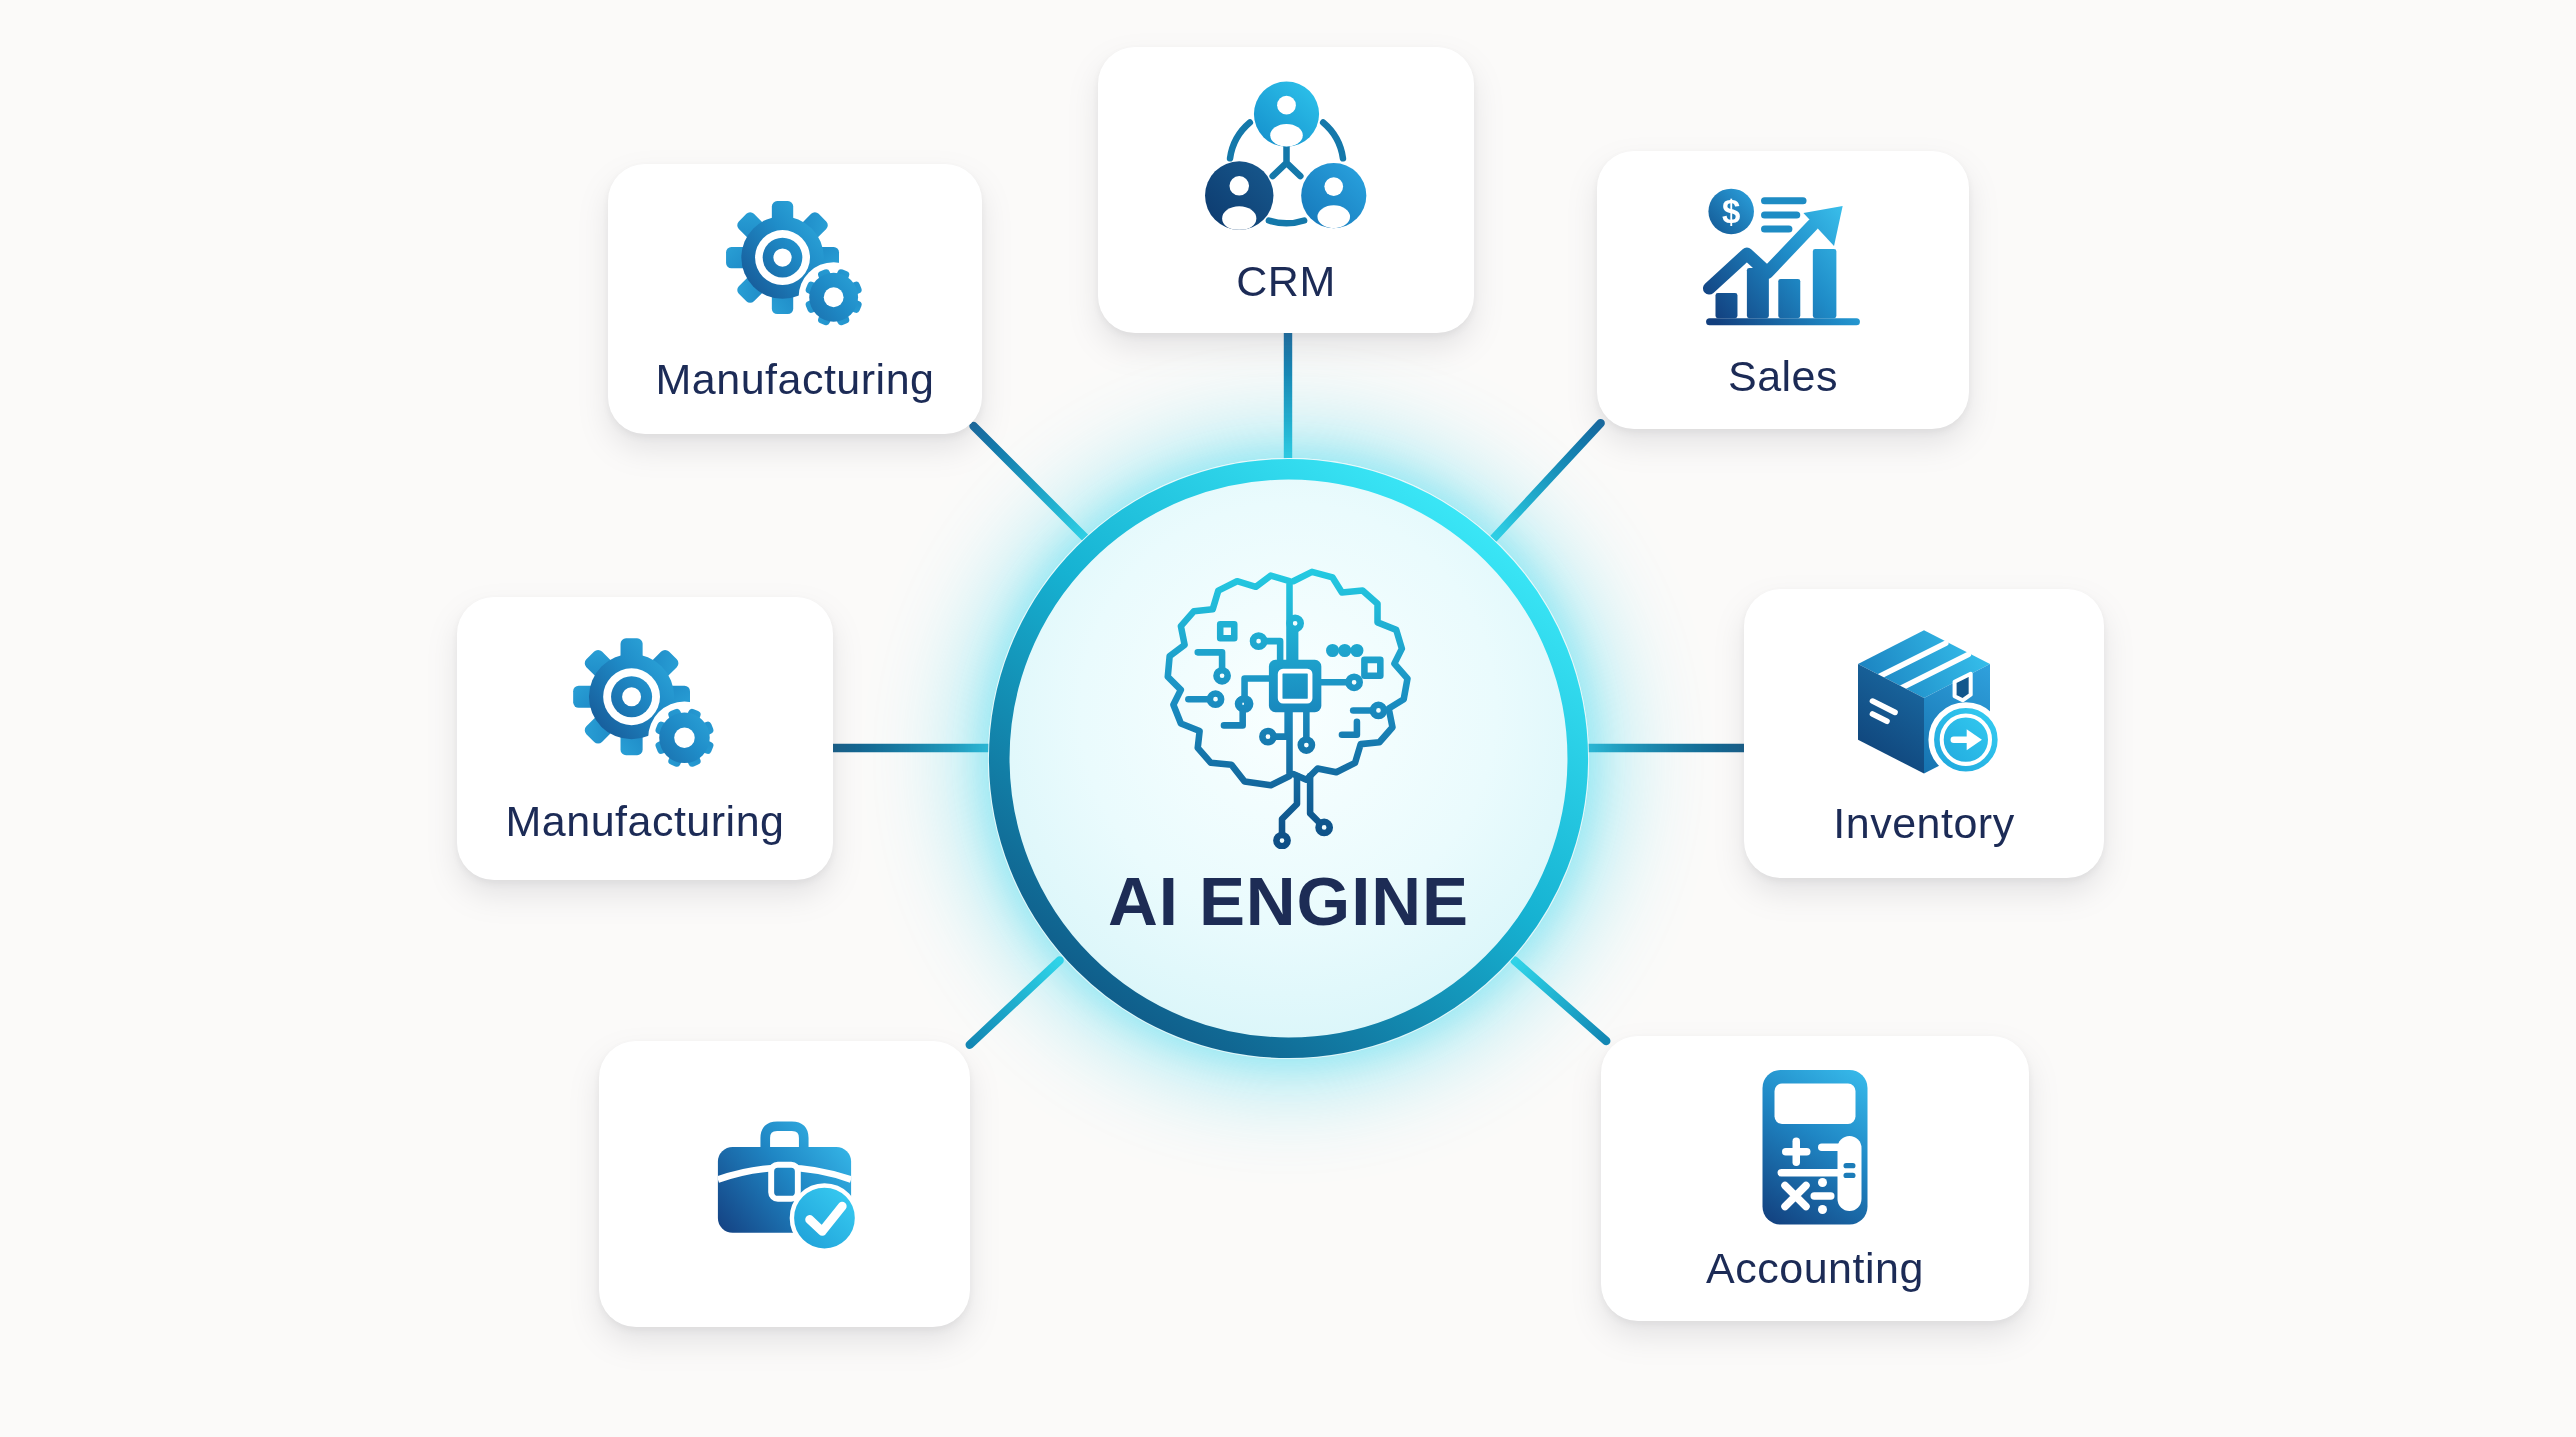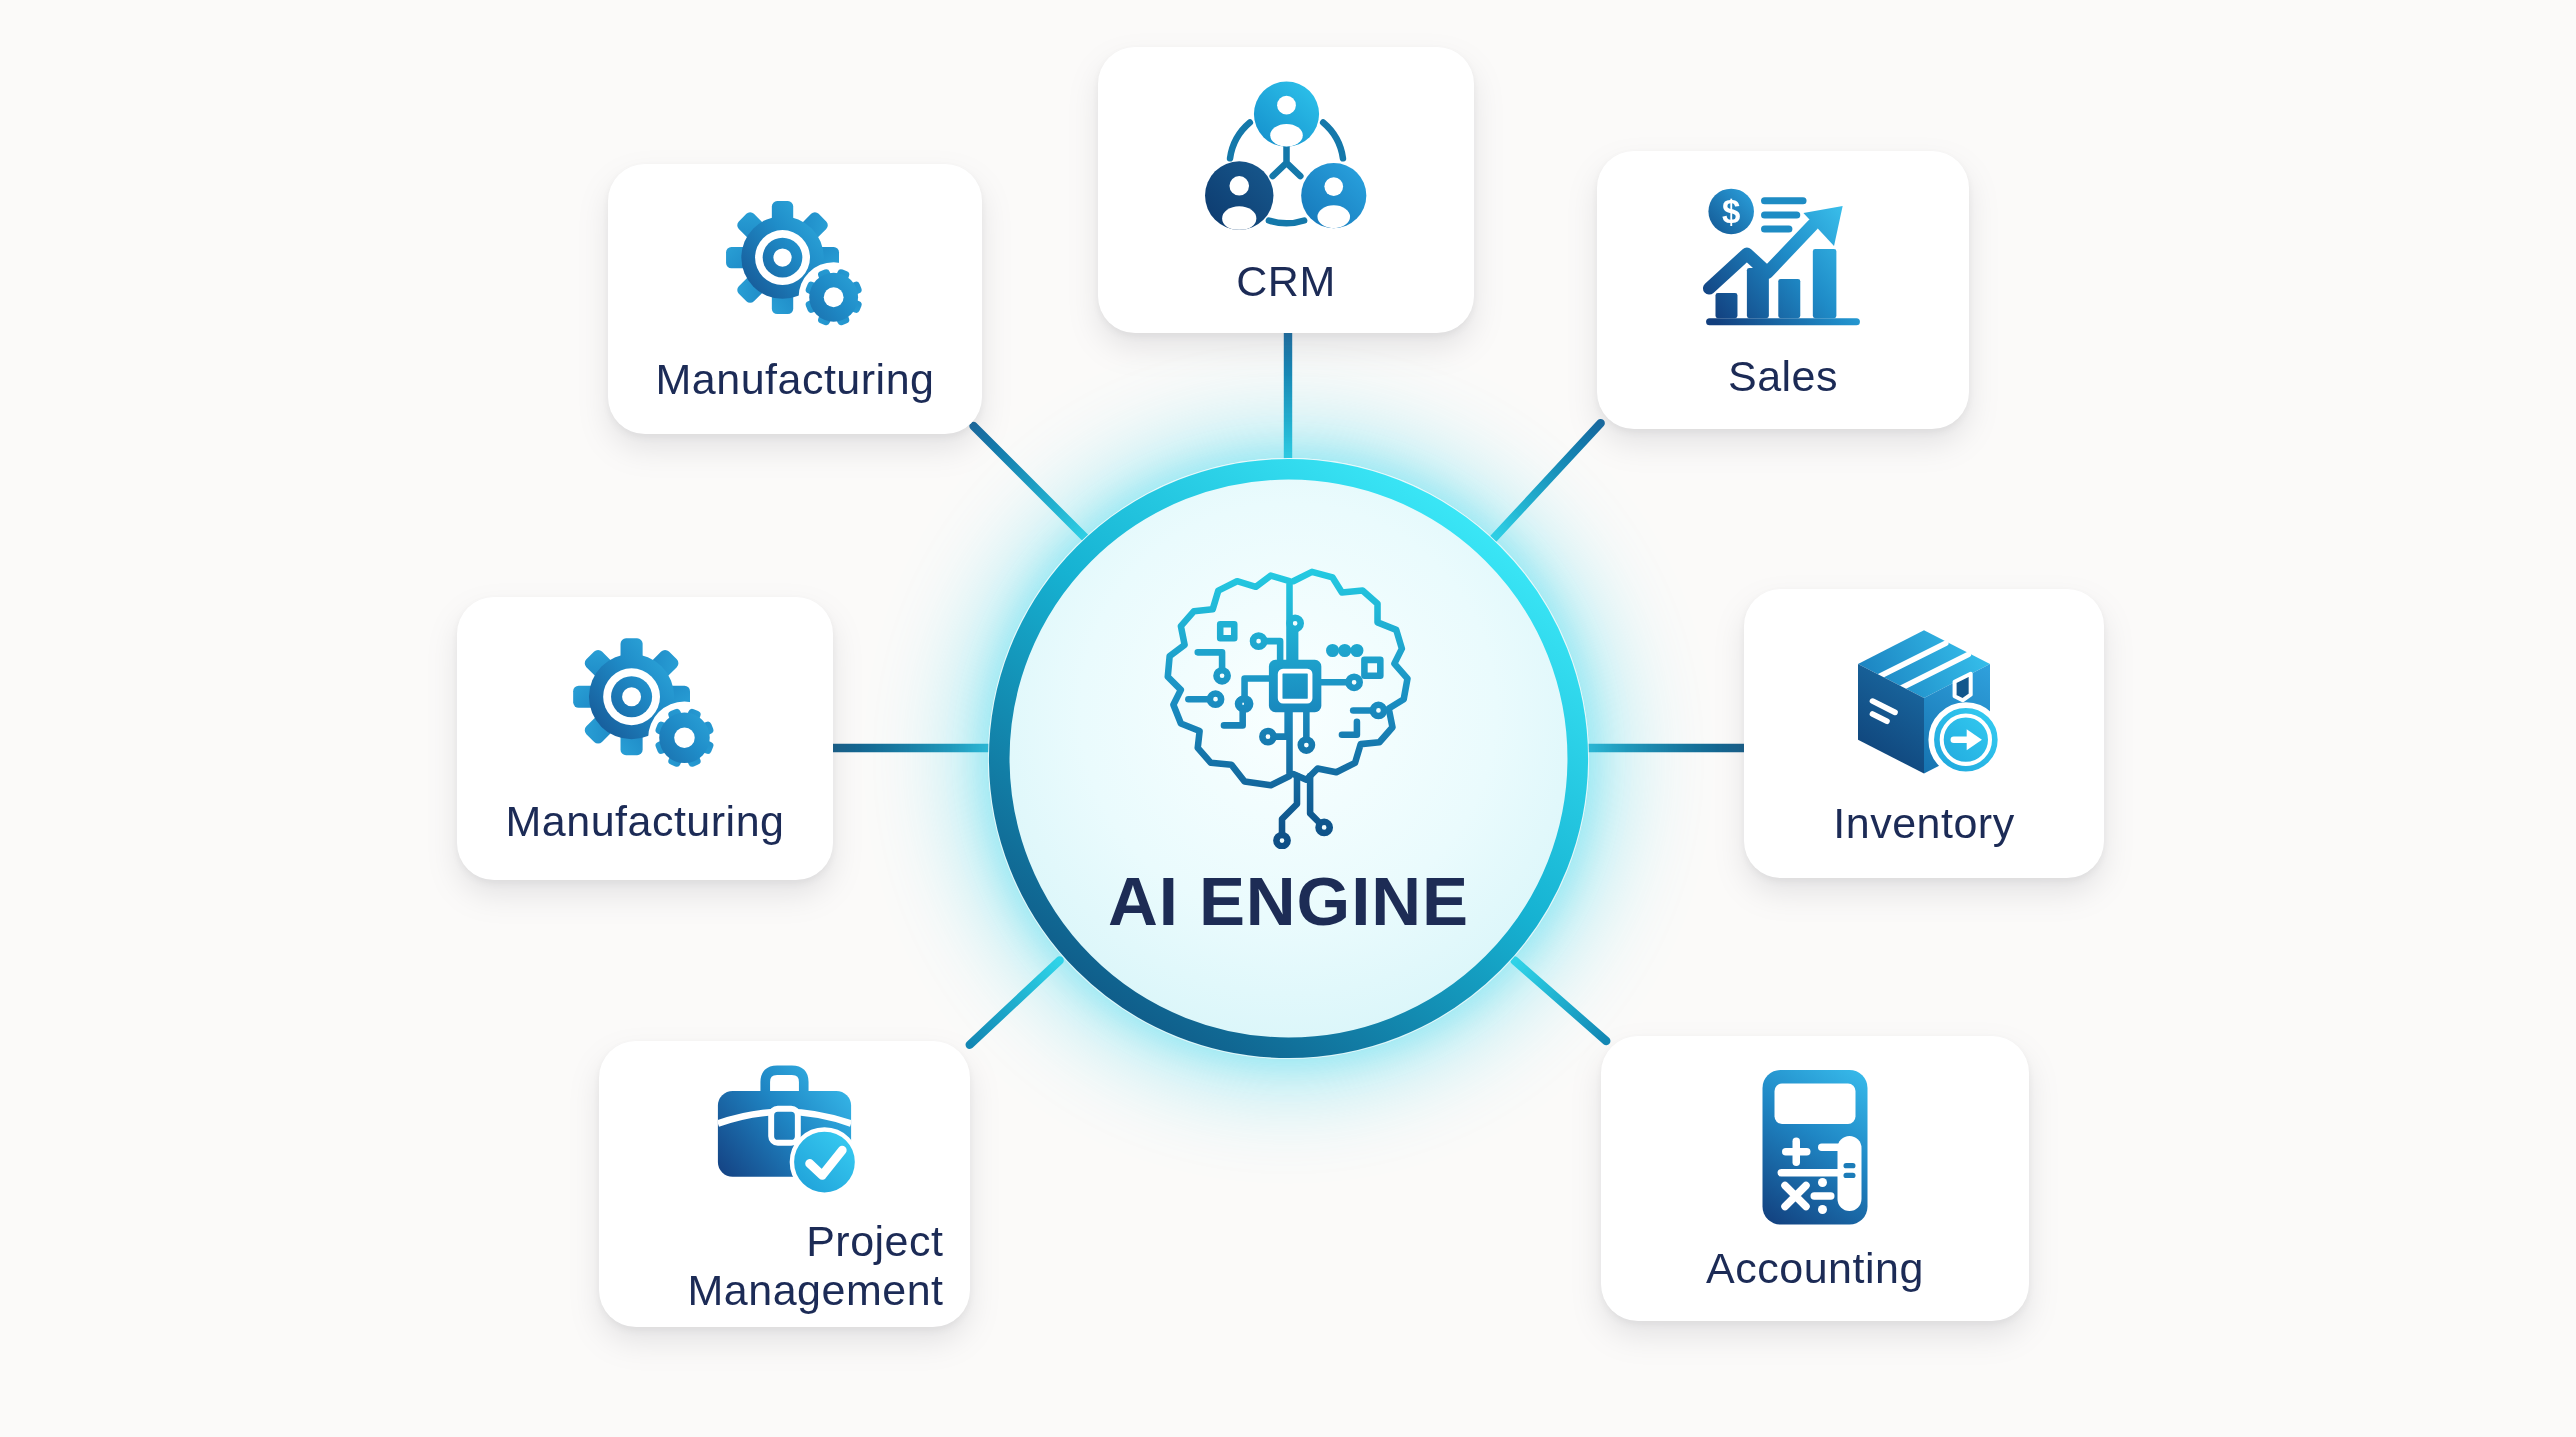--- a/index.html
+++ b/index.html
@@ -365,21 +365,20 @@
             <rect x="20" y="50" width="180" height="116" rx="20"></rect>
           </clipPath>
       </defs>
       <path d="M 84 50 V 38 Q 84 22 100 22 H 120 Q 136 22 136 38 V 50" fill="none" stroke="url(#bcG)" stroke-width="13" stroke-linecap="round"></path>
       <rect x="20" y="50" width="180" height="116" rx="20" fill="url(#bcG)"></rect>
       <path d="M 20 94 Q 110 62 200 94" fill="none" stroke="#ffffff" stroke-width="9" clip-path="url(#bodyClip)"></path>
       <rect x="92" y="74" width="36" height="46" rx="9" fill="url(#bcG)" stroke="#ffffff" stroke-width="8"></rect>
       <circle cx="164" cy="146" r="44" fill="url(#bdgG)" stroke="#ffffff" stroke-width="6"></circle>
       <path d="M 144 148 L 161 164 L 188 130" fill="none" stroke="#ffffff" stroke-width="12" stroke-linecap="round" stroke-linejoin="round"></path>
     </svg>
-    <div class="label">Project Management</div>
   </div>
 
   <div class="card" style="left:1601px;top:1036px;width:428px;height:285px;">
     <svg width="150" height="165" viewBox="0 0 200 220">
       <defs>
         <linearGradient id="calcG" gradientUnits="userSpaceOnUse" x1="30" y1="214" x2="170" y2="8">
           <stop offset="0" stop-color="#123e7c"></stop>
             <stop offset="0.55" stop-color="#1f86c4"></stop>
             <stop offset="1" stop-color="#38bcec"></stop>
         </linearGradient>

